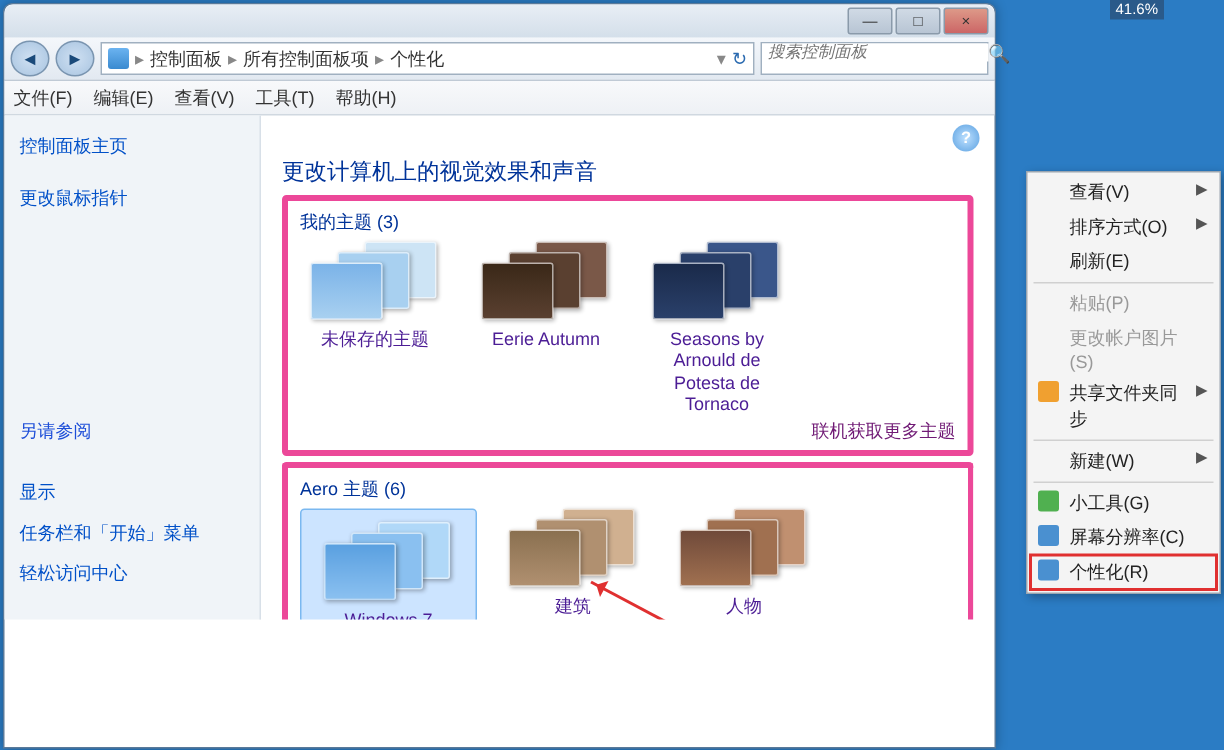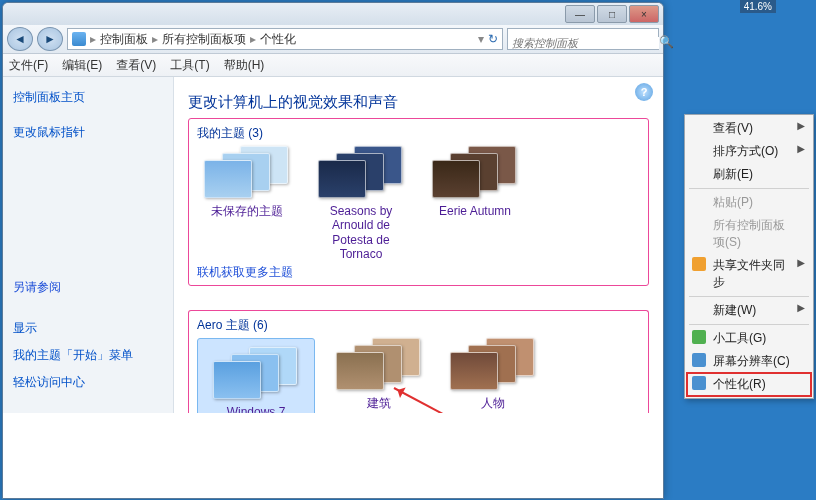--- a/index.html
+++ b/index.html
@@ -7,46 +7,46 @@
 .titlebar{height:22px;background:linear-gradient(#e8eef5,#d4dfea);border-radius:6px 6px 0 0;position:relative}
 .winbtns{position:absolute;right:4px;top:2px;display:flex;gap:2px}
 .winbtn{width:28px;height:16px;background:linear-gradient(#d0dae5,#b8c5d4);border:1px solid #8a9aaa;border-radius:2px;display:flex;align-items:center;justify-content:center;font-size:10px;color:#333}
 .winbtn.close{background:linear-gradient(#d98,#c66)}
 .navbar{height:28px;background:linear-gradient(#f4f7fb,#e2e9f1);display:flex;align-items:center;padding:0 4px;gap:4px;border-bottom:1px solid #c0cad5}
 .navarrow{width:24px;height:22px;background:radial-gradient(#cfe0f2,#a8c4e0);border:1px solid #7a95b0;border-radius:50%;display:flex;align-items:center;justify-content:center;color:#1a4a7a;font-size:12px}
 .addrbar{flex:1;height:20px;background:#fff;border:1px solid #a0b0c0;display:flex;align-items:center;padding:0 4px;gap:4px}
 .addricon{width:14px;height:14px;background:linear-gradient(#6bb3f0,#3a8ad0);border-radius:2px}
 .addrbar span{color:#333}
 .addrbar .sep{color:#888}
-.searchbox{width:150px;height:20px;background:#fff;border:1px solid #a0b0c0;display:flex;align-items:flex-end}
+.searchbox{width:150px;height:20px;background:#fff;border:1px solid #a0b0c0;display:flex;align-items:flex-start}
 .searchbox input{border:0;flex:1;font-size:11px;padding:0 4px;color:#888;outline:none;font-style:italic}
 .searchbox .sicon{width:18px;text-align:center;color:#5a7a9a}
 .menubar{height:22px;background:linear-gradient(#f8f9fb,#eef1f5);display:flex;align-items:center;padding:0 6px;gap:14px;border-bottom:1px solid #d0d8e0;color:#333}
 .menubar span{cursor:default}
 .body{display:flex;height:336px}
 .sidebar{width:150px;background:#f0f4f8;border-right:1px solid #d8e0e8;padding:12px 10px;display:flex;flex-direction:column}
 .sidebar .link{color:#0050c8;margin-bottom:10px;cursor:pointer}
 .sidebar .sp{flex:1}
 .sidebar .see{color:#1d4ed8;margin-bottom:24px}
 .content{flex:1;padding:8px 14px;position:relative;overflow:hidden}
 .helpicon{position:absolute;right:10px;top:6px;width:18px;height:18px;border-radius:50%;background:radial-gradient(#bde0ff,#5aa0e0);color:#fff;display:flex;align-items:center;justify-content:center;font-size:11px;font-weight:bold}
-.content h1{font-size:15px;color:#003399;font-weight:normal;margin:8px 0 6px}
+.content h1{font-size:15px;color:#003399;font-weight:normal;margin:20px 0 6px}
 .content .sub{color:#333;margin-bottom:8px}
-.groupbox{border:1px solid #ec4899;border-radius:3px;padding:6px 8px 4px;margin-bottom:24px}
+.groupbox{border:4px solid #ec4899;border-radius:3px;padding:6px 8px 4px;margin-bottom:4px}
 .grouphdr{color:#003399;font-size:12px;margin-bottom:4px}
 .themes{display:flex;gap:14px;flex-wrap:wrap}
 .theme{width:100px;text-align:center}
 .theme.sel{background:#cce4ff;border:1px solid #7ab8f0;border-radius:3px;padding:8px}
 .thumb{width:86px;height:54px;margin:0 auto 4px;position:relative}
 .thumb .card{position:absolute;width:46px;height:36px;border-radius:2px;box-shadow:1px 1px 3px rgba(0,0,0,.3);border:1px solid rgba(255,255,255,.6)}
 .thumb .c1{left:0;top:14px;z-index:3}
 .thumb .c2{left:18px;top:7px;z-index:2}
 .thumb .c3{left:36px;top:0;z-index:1}
 .theme .tname{color:#4c1d95;line-height:1.2;min-height:26px}
-.more{color:#1d4ed8;cursor:pointer;margin-top:2px}
+.more{text-align:right;color:#701a75;cursor:pointer;margin-top:2px}
 .ctxmenu{position:absolute;right:2px;top:114px;width:124px;background:#f4f4f4;border:1px solid #9aa5b0;box-shadow:2px 2px 6px rgba(0,0,0,.3);padding:2px}
 .ctxmenu .mi{padding:3px 18px 3px 26px;position:relative;color:#222}
 .ctxmenu .mi.dis{color:#999}
 .ctxmenu .mi .arr{position:absolute;right:6px;top:3px;color:#555;font-size:10px}
 .ctxmenu .mi .mic{position:absolute;left:5px;top:3px;width:14px;height:14px}
 .ctxmenu .sep{height:1px;background:#d0d0d0;margin:2px 2px}
 .ctxmenu .mi.hl2{outline:2px solid #e03030;outline-offset:-1px}
 .arrow-line{position:absolute;left:220px;top:310px;width:300px;height:2px;background:#e03030;transform:rotate(28deg);transform-origin:left center;pointer-events:none;z-index:5}
 .arrow-line::before{content:"";position:absolute;left:-2px;top:-5px;border:6px solid transparent;border-right-color:#e03030}
 .pct{position:absolute;right:40px;top:0;color:#fff;font-size:10px;background:#2a5a8a;padding:1px 4px}
@@ -92,53 +92,53 @@
     <span>帮助(H)</span>
   </div>
   <div class="body">
     <div class="sidebar">
       <div class="link">控制面板主页</div>
       <div style="height:8px"></div>
       <div class="link">更改鼠标指针</div>
       <div class="sp"></div>
       <div class="see">另请参阅</div>
       <div class="link">显示</div>
-      <div class="link">我的主题「开始」菜单</div>
+      <div class="link">任务栏和「开始」菜单</div>
       <div class="link">轻松访问中心</div>
     </div>
     <div class="content">
       <div class="helpicon">?</div>
       <h1>更改计算机上的视觉效果和声音</h1>
 
       <div class="groupbox">
         <div class="grouphdr">我的主题 (3)</div>
         <div class="themes" id="mythemes">
             <div class="theme">
      <div class="thumb">
       <div class="card c3" style="background:#cde4f5"></div>
       <div class="card c2" style="background:#a8d0f0"></div>
       <div class="card c1" style="background:linear-gradient(#7bb3e8,#a8d0f0)"></div>
      </div>
      <div class="tname">未保存的主题</div>
     </div>
             <div class="theme">
      <div class="thumb">
+      <div class="card c3" style="background:#7a5848"></div>
+      <div class="card c2" style="background:#5a4030"></div>
+      <div class="card c1" style="background:linear-gradient(#3a2818,#5a4030)"></div>
+     </div>
+     <div class="tname">Eerie Autumn</div>
+    </div>
+            <div class="theme">
+     <div class="thumb">
       <div class="card c3" style="background:#3a568a"></div>
       <div class="card c2" style="background:#2a406a"></div>
       <div class="card c1" style="background:linear-gradient(#1a2a4a,#2a406a)"></div>
      </div>
      <div class="tname">Seasons by Arnould de Potesta de Tornaco</div>
-    </div>
-            <div class="theme">
-     <div class="thumb">
-      <div class="card c3" style="background:#7a5848"></div>
-      <div class="card c2" style="background:#5a4030"></div>
-      <div class="card c1" style="background:linear-gradient(#3a2818,#5a4030)"></div>
-     </div>
-     <div class="tname">Eerie Autumn</div>
     </div>
           </div>
         <div class="more">联机获取更多主题</div>
       </div>
 
       <div class="groupbox" style="border-bottom:0">
         <div class="grouphdr">Aero 主题 (6)</div>
         <div class="themes" id="aerothemes">
             <div class="theme sel">
      <div class="thumb">
@@ -179,21 +179,21 @@
     </div>
   </div>
 </div>
 
 <div class="ctxmenu" id="ctxmenu">
     <div class="mi"><span>查看(V)</span><span class="arr">▶</span></div>
     <div class="mi"><span>排序方式(O)</span><span class="arr">▶</span></div>
     <div class="mi"><span>刷新(E)</span></div>
     <div class="sep"></div>
     <div class="mi dis"><span>粘贴(P)</span></div>
-    <div class="mi dis"><span>所有控制面板项(S)</span></div>
+    <div class="mi dis"><span>更改帐户图片(S)</span></div>
     <div class="mi"><span class="mic" style="background:#f0a030;border-radius:2px"></span><span>共享文件夹同步</span><span class="arr">▶</span></div>
     <div class="sep"></div>
     <div class="mi"><span>新建(W)</span><span class="arr">▶</span></div>
     <div class="sep"></div>
     <div class="mi"><span class="mic" style="background:#50b050;border-radius:2px"></span><span>小工具(G)</span></div>
     <div class="mi"><span class="mic" style="background:#4a90d0;border-radius:2px"></span><span>屏幕分辨率(C)</span></div>
     <div class="mi hl2"><span class="mic" style="background:#4a90d0;border-radius:2px"></span><span>个性化(R)</span></div>
   </div>
 
 </body></html>

